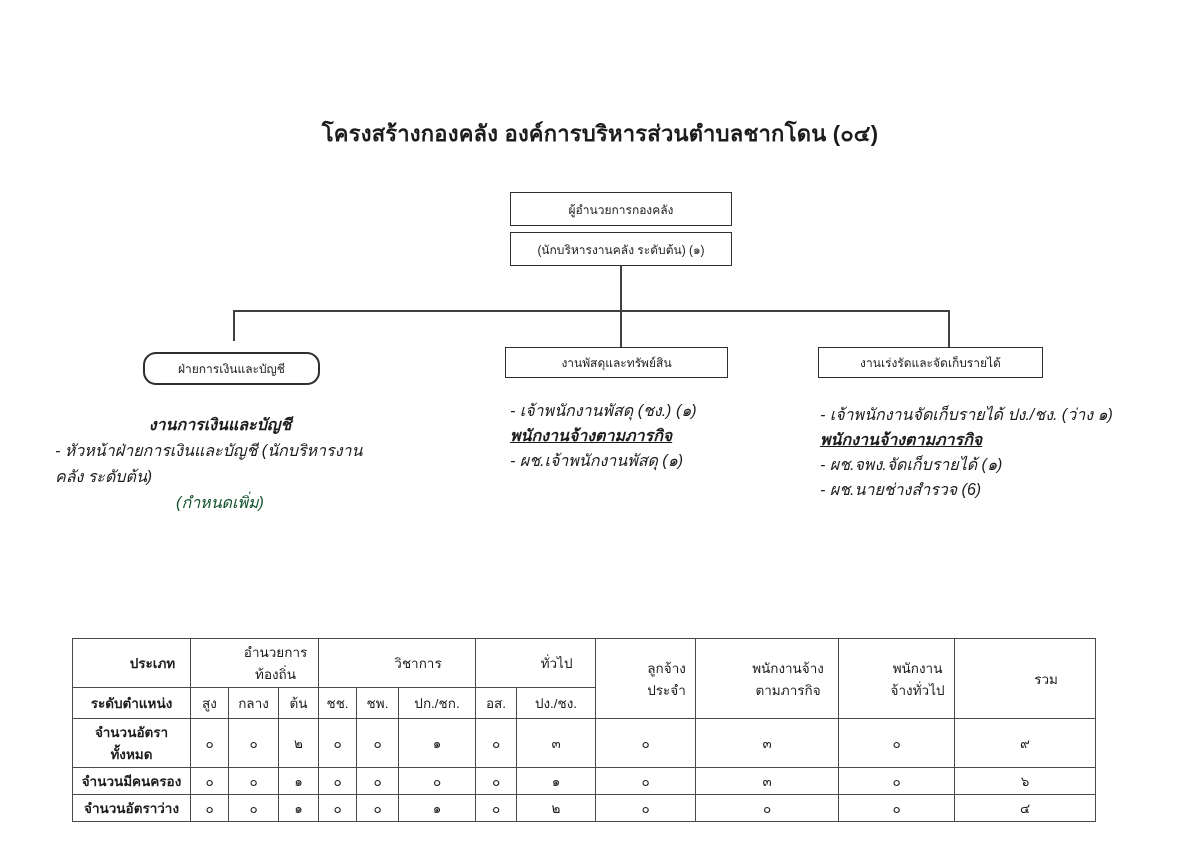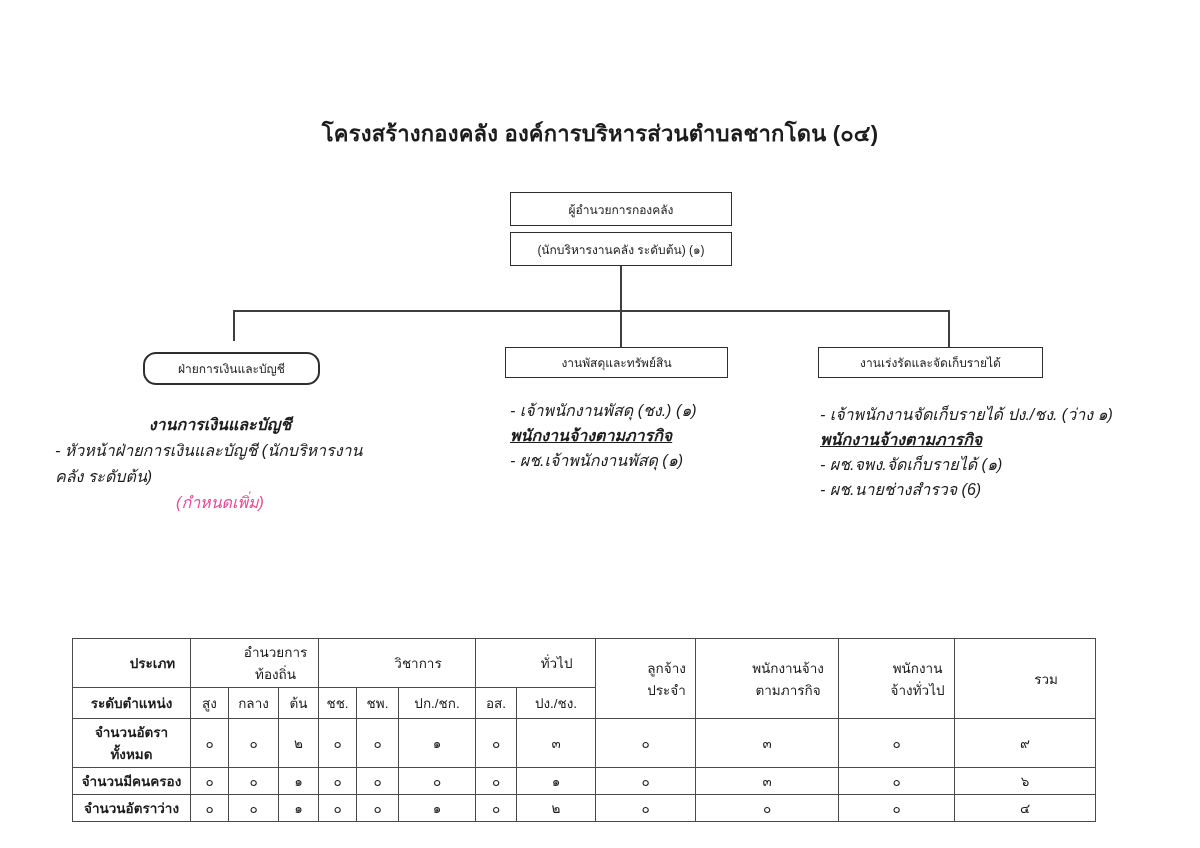--- a/index.html
+++ b/index.html
@@ -17,21 +17,21 @@
     font-size:12px; text-align:center; box-sizing:border-box;
   }
   .line { position:absolute; background:#3f3f3f; }
   .vline { width:1.5px; }
   .hline { height:1.5px; }
 
   .col-text { position:absolute; font-size:16px; line-height:26px;font-style:italic; }
   .center { text-align:center; }
   .bold { font-weight:bold; }
   .underline { text-decoration:underline; }
-  .red-note { color:#ec4899; }
+  .red-note { color:#14532d; }
 
   table.staff {
     position:absolute; left:72px; top:638px; border-collapse:collapse;
     table-layout:fixed; width:1023px; font-size:13.5px;
   }
   table.staff th, table.staff td {
     border:1.2px solid #4a4a4a; text-align:center; vertical-align:middle;
     padding:2px 2px; box-sizing:border-box; font-weight:normal;
   }
   table.staff .hrow1 th { height:25px;padding-left:44px; }

